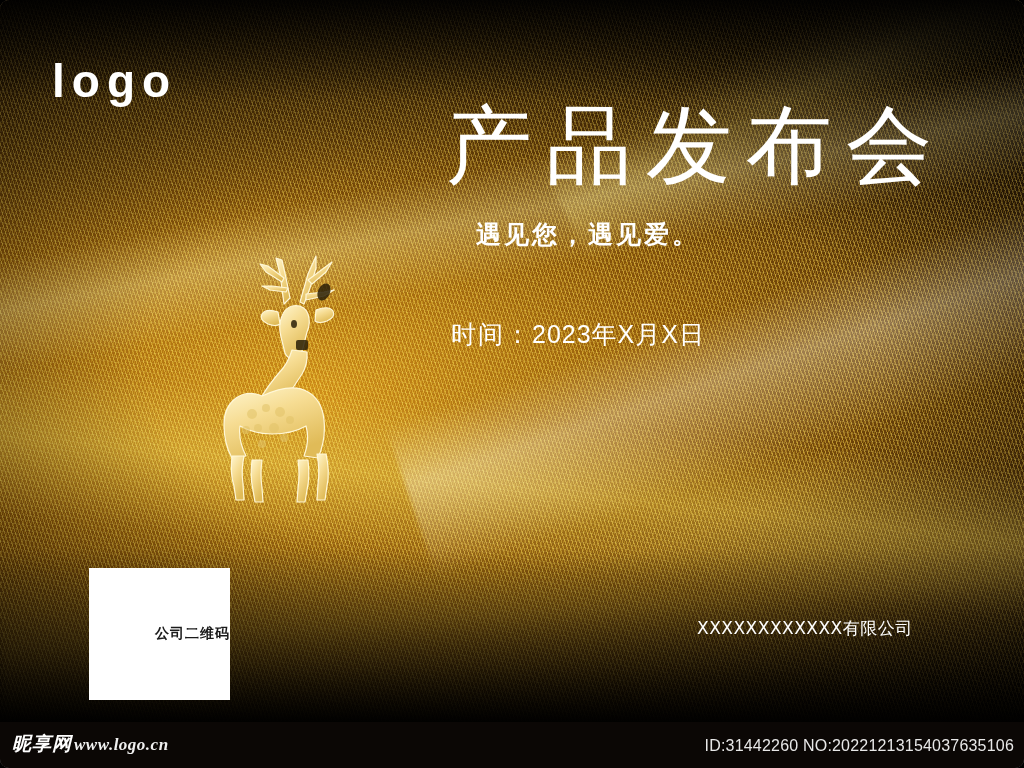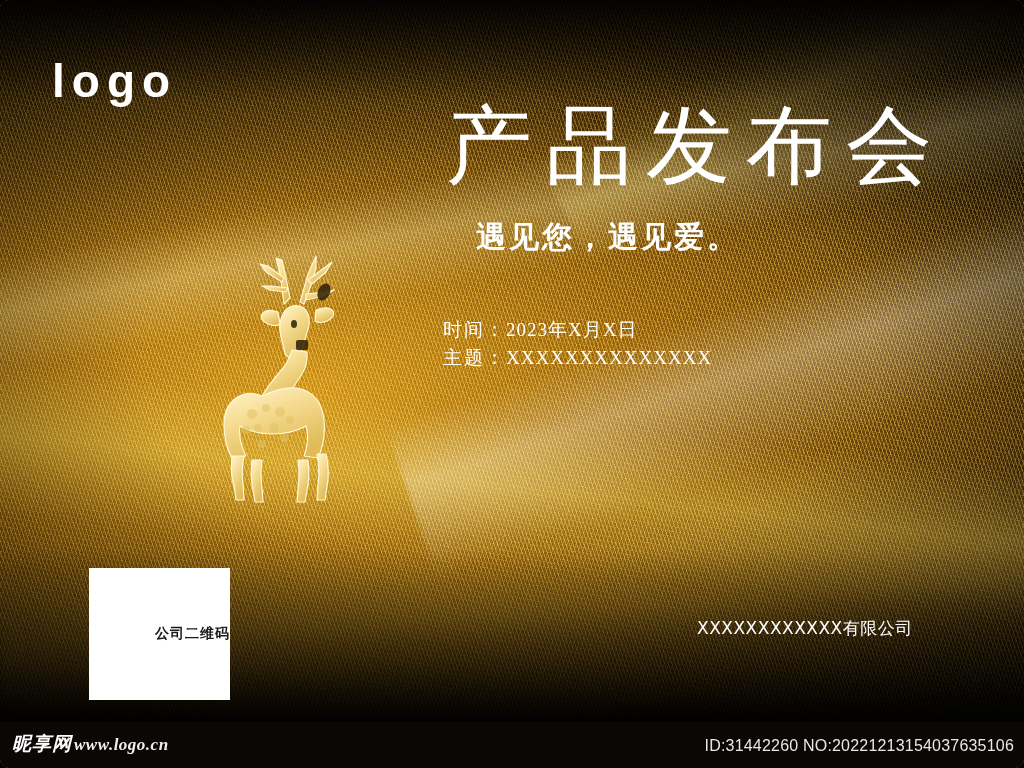--- a/index.html
+++ b/index.html
@@ -100,31 +100,32 @@
   }
   #title {
     position:absolute; left:446px; top:100px;
     font-size:86px; font-weight:400; color:#ffffff;
     letter-spacing:14px; line-height:1.05;
     font-family:"DejaVu Sans", sans-serif;
     white-space:nowrap;
   }
   #subtitle {
     position:absolute; left:444px; top:222px;
-    font-size:30px; font-weight:700; color:#ffffff;
+    font-size:25px; font-weight:700; color:#ffffff;
     letter-spacing:3px; line-height:1;
     font-family:"DejaVu Sans", sans-serif;
     white-space:nowrap;
     padding-left:32px;
   }
   #details { position:absolute; left:443px; top:316px; }
   .detail-line {
-    font-size:19px; color:#ffffff; line-height:1.45;
+    font-size:25px; color:#ffffff; line-height:1.45;
     letter-spacing:1px; white-space:nowrap;
-    font-family:Liberation Serif, serif;
+    font-family:Liberation Sans, sans-serif;
+    padding-left:8px;
   }
   .detail-line .lbl { letter-spacing:2px; }
 
   
   #qr-box {
     position:absolute; left:89px; top:568px; width:141px; height:132px;
     background:#ffffff;
     display:flex; align-items:center; justify-content:flex-end;
   }
   #qr-label {
@@ -230,23 +231,20 @@
   <div id="logo">logo</div>
 
   <h1 id="title">产品发布会</h1>
 
   <div id="subtitle">遇见您，遇见爱。</div>
 
   <div id="details">
     <div class="detail-line">
       <span class="lbl">时间：</span><span>2023年X月X日</span>
     </div>
-    <div class="detail-line">
-      <span class="lbl">主题：</span><span>XXXXXXXXXXXXXX</span>
-    </div>
   </div>
 
   <div id="qr-box">
     <span id="qr-label">公司二维码</span>
   </div>
 
   <div id="company">XXXXXXXXXXXX有限公司</div>
 
   <div id="footer">
     <div id="wm">

